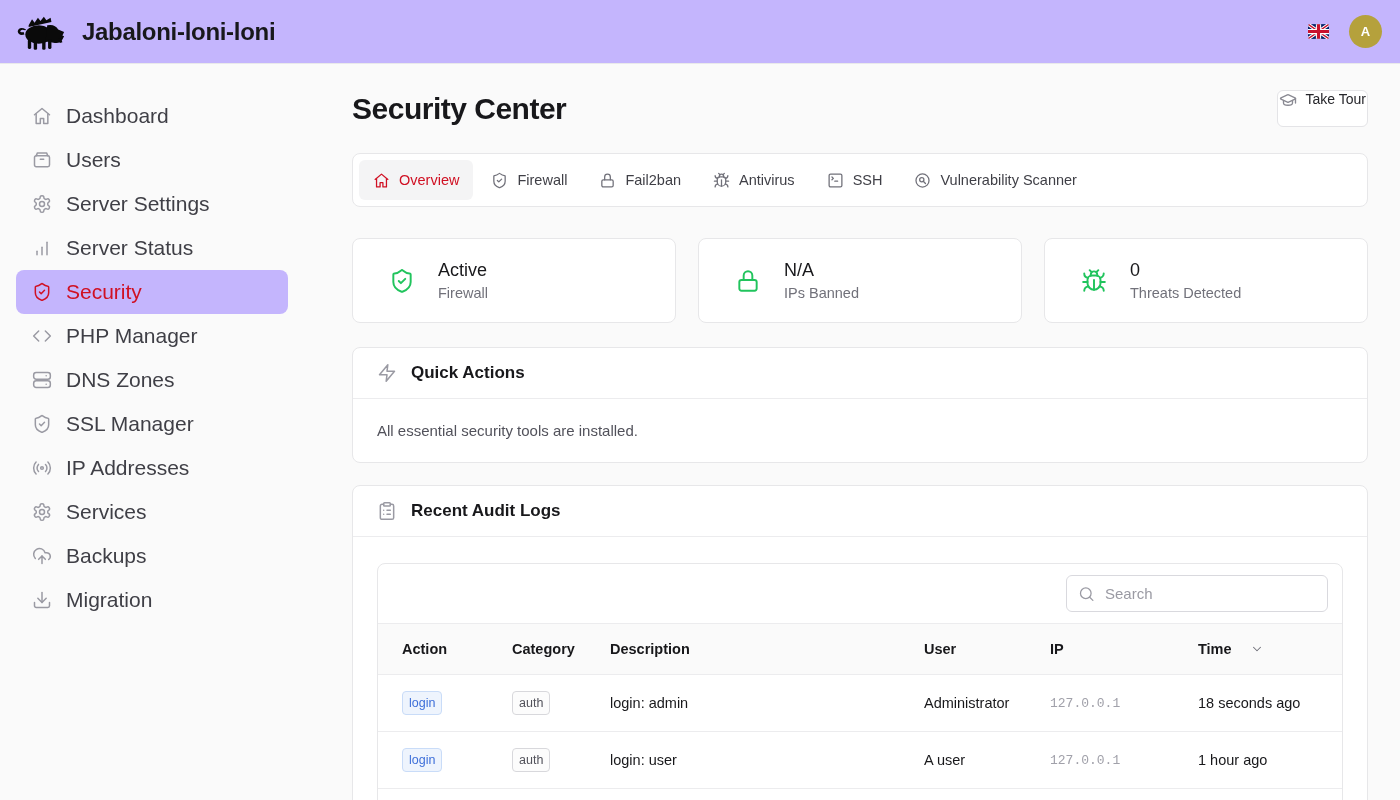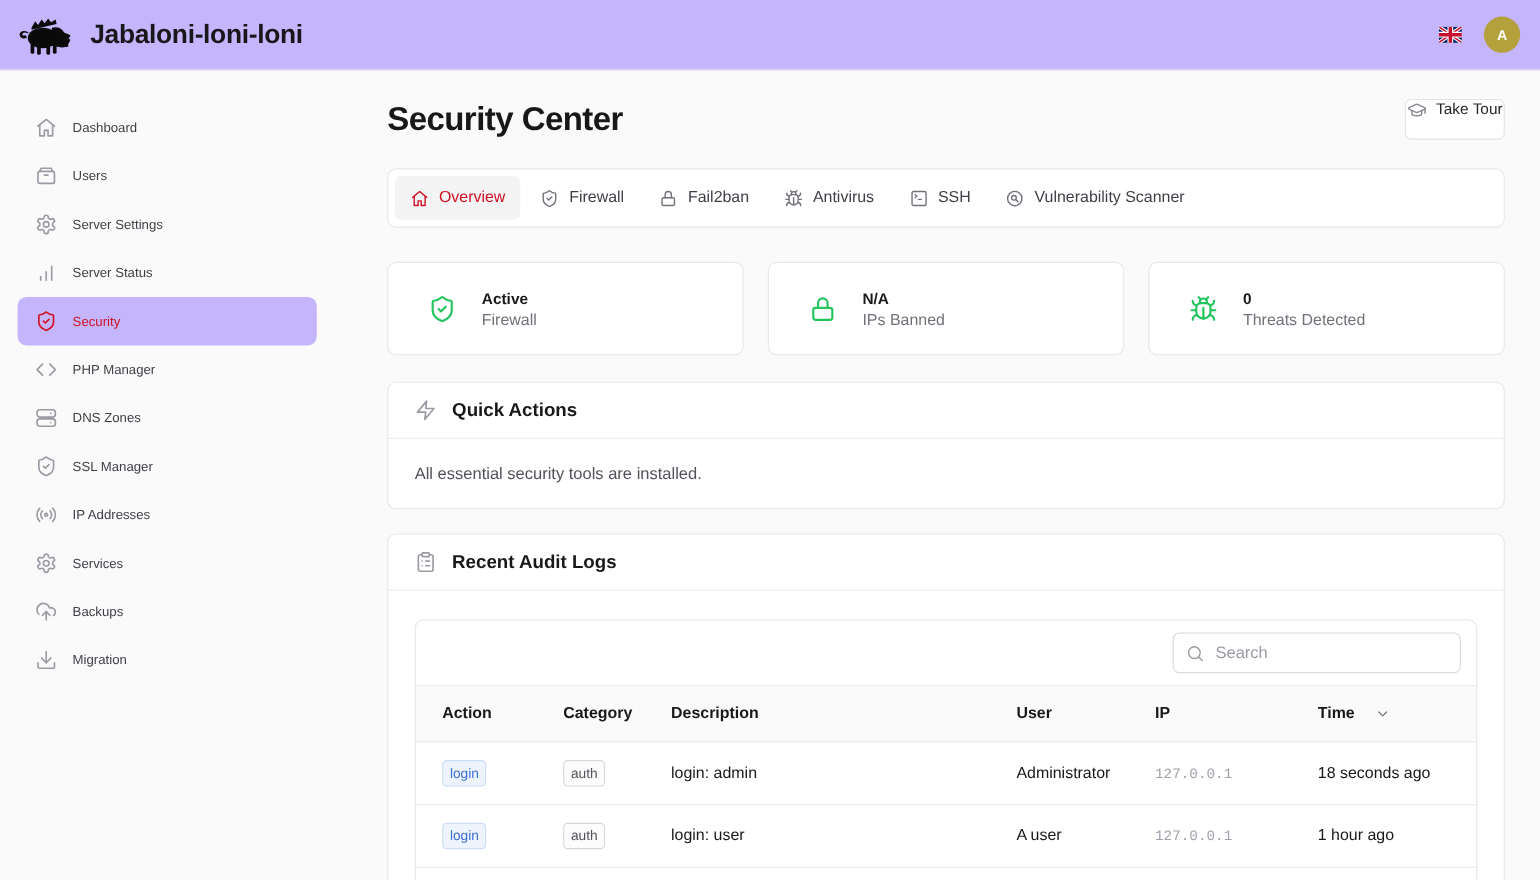--- a/index.html
+++ b/index.html
@@ -27,21 +27,21 @@
   .brand-title{font-size:24px;font-weight:800;letter-spacing:-.3px}
   .topbar-right{display:flex;align-items:center;gap:20px;padding-right:2px}
   .flag{width:21px;height:15px;border-radius:2px;overflow:hidden;display:inline-flex}
   .avatar{width:33px;height:33px;border-radius:50%;background:var(--avatar);color:#fff;
     display:flex;align-items:center;justify-content:center;font-size:13px;font-weight:700}
 
   
   .layout{display:flex;height:736px}
   .sidebar{width:304px;flex:none;padding:30px 16px}
   .side-item{display:flex;align-items:center;gap:14px;height:44px;padding:0 16px;
-    border-radius:8px;font-size:12px;color:var(--text-2);cursor:pointer}
+    border-radius:8px;font-size:21px;color:var(--text-2);cursor:pointer}
   .side-item .ic{width:20px;height:20px;color:var(--icon)}
   .side-item.active{background:#c4b5fd;color:var(--red);font-weight:500}
   .side-item.active .ic{color:var(--red)}
 
   main{flex:1;min-width:0;padding:26px 32px 0 48px;overflow:hidden}
 
   .page-head{display:flex;align-items:center;justify-content:space-between;margin-bottom:26px}
   h1{margin:0;font-size:30px;font-weight:800;letter-spacing:-.5px}
   .tour-btn{display:flex;align-items:flex-start;gap:9px;background:#fff;border:1px solid #e4e4e7;
     border-radius:6px;padding:0 1px;height:37px;font-size:14px;color:#26262b;cursor:pointer}
@@ -54,21 +54,21 @@
     font-size:14.5px;color:var(--text-2);cursor:pointer;white-space:nowrap}
   .tab .ic{width:17px;height:17px;color:var(--muted)}
   .tab.active{background:#f4f4f5;color:var(--red);font-weight:500}
   .tab.active .ic{color:var(--red)}
 
   
   .cards{display:grid;grid-template-columns:repeat(3,1fr);gap:22px;margin-bottom:24px}
   .card{background:#fff;border:1px solid var(--border);border-radius:8px;height:85px;
     display:flex;align-items:center;gap:23px;padding:0 36px}
   .card .ic{width:26px;height:26px;color:var(--green)}
-  .card-value{font-size:14px;font-weight:700;margin-bottom:4px}
+  .card-value{font-size:18px;font-weight:400;margin-bottom:4px}
   .card-label{font-size:14.5px;color:var(--muted)}
 
   
   .panel{background:#fff;border:1px solid var(--border);border-radius:8px;margin-bottom:22px}
   .panel-head{display:flex;gap:14px;padding:15px 24px;
     border-bottom:1px solid var(--border-soft)}
   .panel-head .ic{width:20px;height:20px;color:var(--icon)}
   .panel-title{font-size:17px;font-weight:700}
   .qa-body{padding:23px 24px;font-size:15px;color:#52525b}
 

